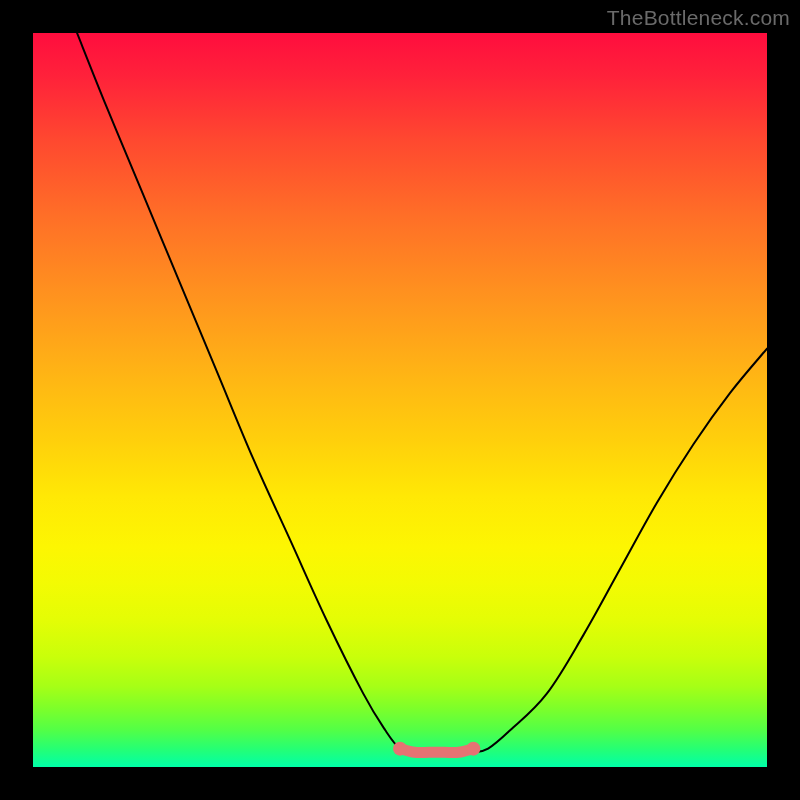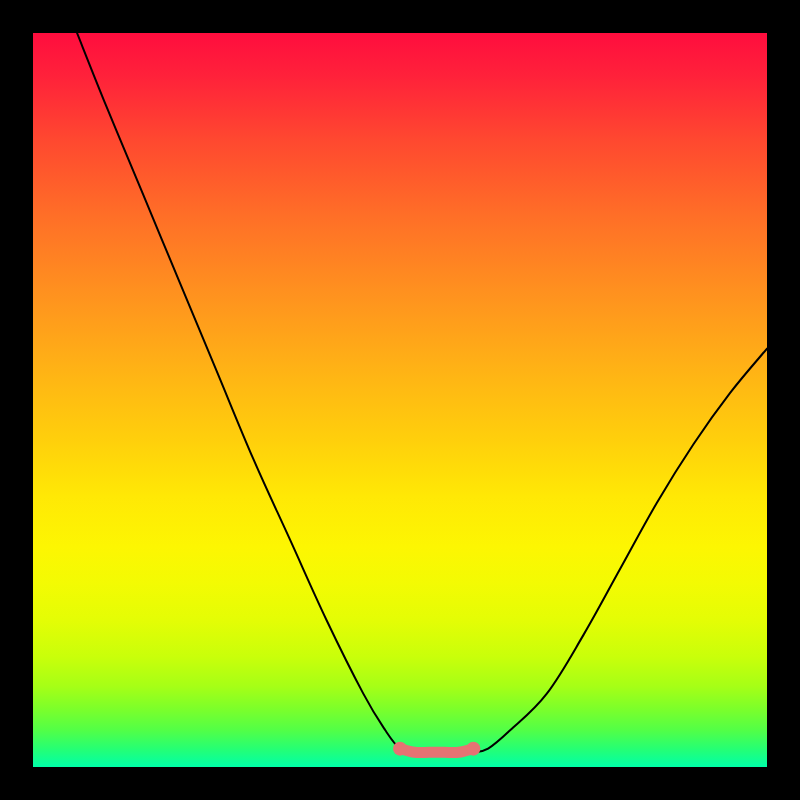--- a/index.html
+++ b/index.html
@@ -75,13 +75,14 @@
       <g id="series-group">
           <path d="M 44.04 0 C 49.324799999999996 13.211999999999996, 61.50920000000001 44.333599999999976, 73.4 73.39999999999998 C 85.2908 102.46639999999998, 96.88799999999999 129.77120000000002, 110.1 161.48000000000002 C 123.312 193.18880000000001, 133.58800000000002 217.8512, 146.8 249.56 C 160.012 281.2688, 170.288 305.9312, 183.5 337.64 C 196.712 369.3488, 206.988 395.3324, 220.2 425.72 C 233.41199999999998 456.10760000000005, 243.68799999999996 477.39360000000005, 256.9 506.46000000000004 C 270.11199999999997 535.5264000000001, 280.38800000000003 559.4548000000001, 293.6 587.2 C 306.812 614.9452, 319.73040000000003 640.782, 330.3 660.6 C 340.8696 680.418, 345.714 687.391, 352.32 697.3 C 358.926 707.209, 361.7152 711.6863999999999, 367 715.65 C 372.2848 719.6136, 379.0376 718.6594, 381.68 719.32" fill="none" stroke="#000000" stroke-width="2" stroke-linecap="round"></path>
           <path d="M 440.4 719.32 C 443.0424 718.6594, 448.474 719.6136, 455.08 715.65 C 461.686 711.6863999999999, 466.53040000000004 707.209, 477.1 697.3 C 487.6696 687.391, 500.58799999999997 677.7756, 513.8 660.6 C 527.012 643.4244, 537.288 624.3404, 550.5 601.88 C 563.712 579.4196, 573.988 559.6016, 587.2 535.8199999999999 C 600.412 512.0383999999999, 610.688 492.2204, 623.9 469.76 C 637.112 447.2996, 647.388 430.858, 660.6 411.04 C 673.812 391.22200000000004, 684.088 376.83559999999994, 697.3 359.65999999999997 C 710.512 342.4844, 727.394 323.54720000000003, 734 315.62000000000006" fill="none" stroke="#000000" stroke-width="2" stroke-linecap="round"></path>
           <path d="M 367 715.65 C 369.6424 716.3106, 376.3952 718.6594, 381.68 719.32 C 386.9648 719.9806000000001, 391.0752 719.32, 396.36 719.32 C 401.64480000000003 719.32, 405.7552 719.32, 411.04 719.32 C 416.32480000000004 719.32, 420.43519999999995 719.9806000000001, 425.71999999999997 719.32 C 431.0048 718.6594, 437.75759999999997 716.3106, 440.4 715.65" fill="none" stroke="#e57373" stroke-width="11" stroke-linecap="round"></path>
           <circle cx="367" cy="715.65" r="7" fill="#e57373"></circle>
           <circle cx="440.4" cy="715.65" r="7" fill="#e57373"></circle>
         </g>
     </svg>
   </div>
 
+  <div class="watermark">TheBottleneck.com</div>
 </div>
 
 </body></html>

